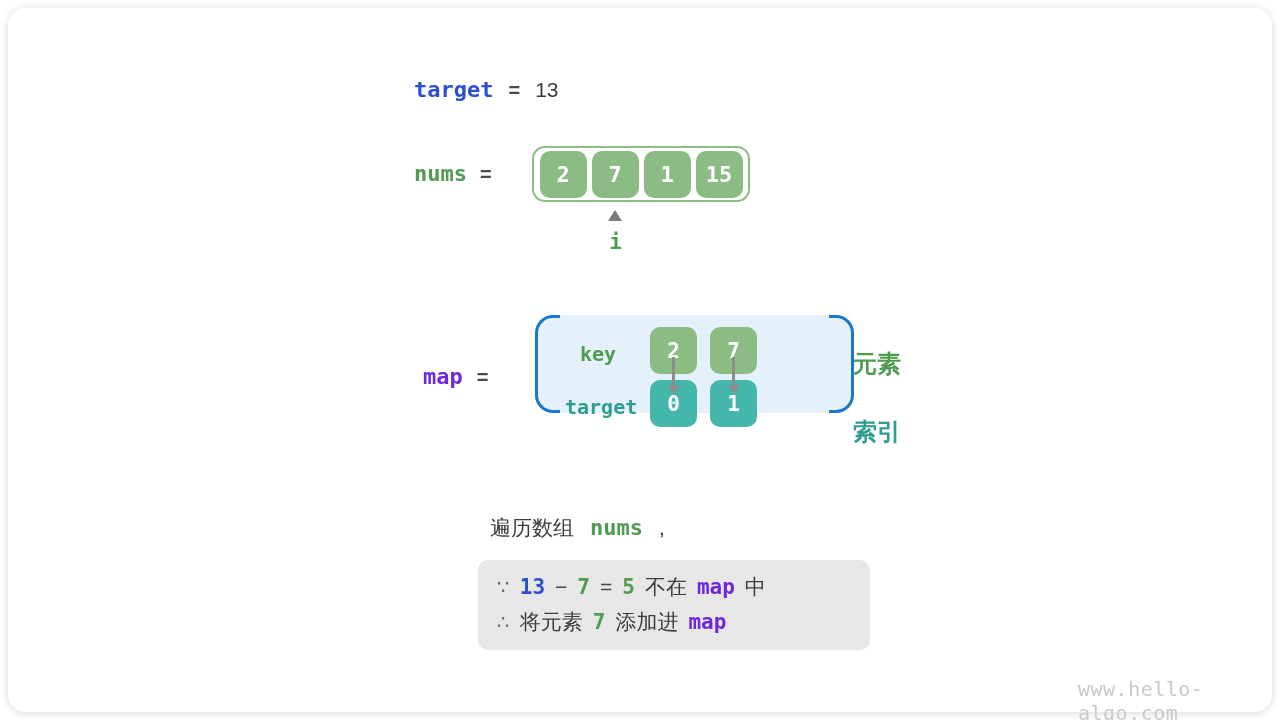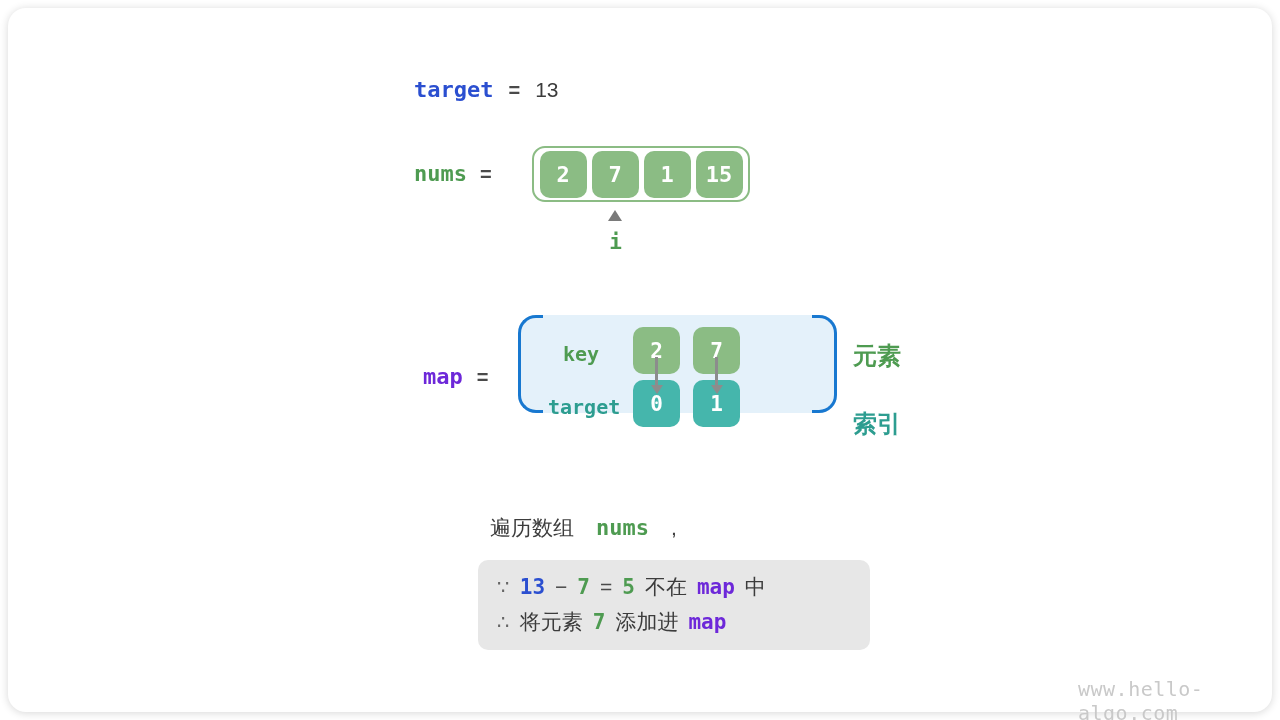--- a/index.html
+++ b/index.html
@@ -41,21 +41,21 @@
   }
   .pointer-caret {
     position: absolute; left: 608px; top: 210px; width: 0; height: 0;
     border-left: 7px solid transparent; border-right: 7px solid transparent;
     border-bottom: 11px solid #7A7A7A;
   }
   .pointer-label { position: absolute; left: 603px; top: 230px; width: 25px; text-align: center; font-size: 21px; }
 
   
   .map-label-row { position: absolute; left: 423px; top: 364px; display: flex; align-items: baseline; gap: 14px; }
-  .map-container { position: absolute; left: 518px; top: 315px; width: 319px; height: 98px; }
+  .map-container { position: absolute; left: 535px; top: 315px; width: 319px; height: 98px; }
   .map-fill { position: absolute; left: 0; top: 0; right: 0; bottom: 0; background: #E4F1FA; border-radius: 18px; }
   .map-bracket { position: absolute; top: 0; bottom: 0; width: 25px; border: 3px solid #1878D0; }
   .map-bracket.left  { left: 0;  border-right: none; border-radius: 18px 0 0 18px; }
   .map-bracket.right { right: 0; border-left: none;  border-radius: 0 18px 18px 0; }
   .map-row-label { position: absolute; left: 30px; width: 66px; text-align: center; font-size: 20px; }
   .map-key-label { top: 27px; }
   .map-value-label { top: 80px; }
   .kv-cell {
     position: absolute; width: 47px; height: 47px; border-radius: 10px;
     color: #ffffff; font-size: 21px;
@@ -66,26 +66,26 @@
   .kv-col1 { left: 115px; }
   .kv-col2 { left: 175px; }
   .kv-arrow { position: absolute; top: 42px; height: 28px; width: 3px; background: #8C8C8C; z-index: 3; }
   .kv-arrow::after {
     content: ""; position: absolute; left: -4.5px; bottom: -9px;
     border-left: 6px solid transparent; border-right: 6px solid transparent;
     border-top: 9px solid #8C8C8C;
   }
   .kv-arrow.a1 { left: 137px; }
   .kv-arrow.a2 { left: 197px; }
-  .side-label { position: absolute; left: 853px; font-size: 24px; font-weight: bold; }
+  .side-label { position: absolute; left: 853px; font-size: 24px; font-weight: bold; margin-top: 8px; }
   .side-label.element { top: 340px; }
   .side-label.index { top: 408px; }
 
   
-  .caption-row { position: absolute; left: 490px; top: 514px; display: flex; align-items: baseline; gap: 22px; font-size: 21px; }
+  .caption-row { position: absolute; left: 490px; top: 514px; display: flex; align-items: baseline; gap: 16px; font-size: 21px; }
   .caption-code { font-size: 22px; }
   .note-box {
     position: absolute; left: 478px; top: 560px; width: 392px; height: 90px;
     background: #E7E7E7; border-radius: 10px;
     padding: 13px 0 0 19px;
     display: flex; flex-direction: column; gap: 7px;
   }
   .note-line { display: flex; align-items: baseline; gap: 10px; font-size: 21px; color: #3C3C3C; }
   .note-sym { color: #666666; font-size: 20px; }
   .note-op { color: #4A4A4A; }

